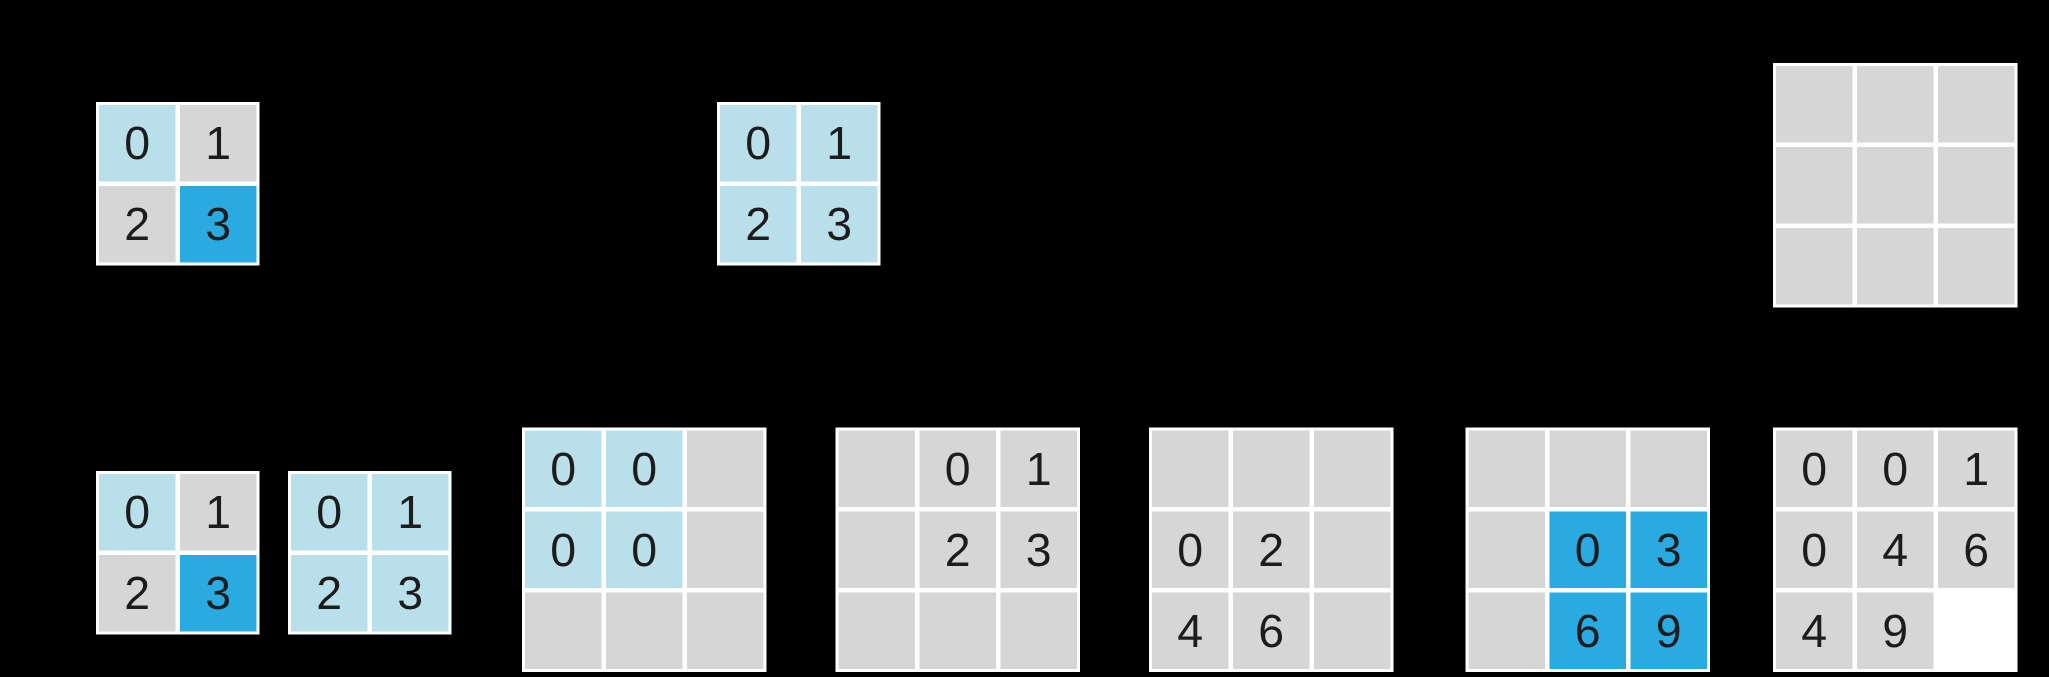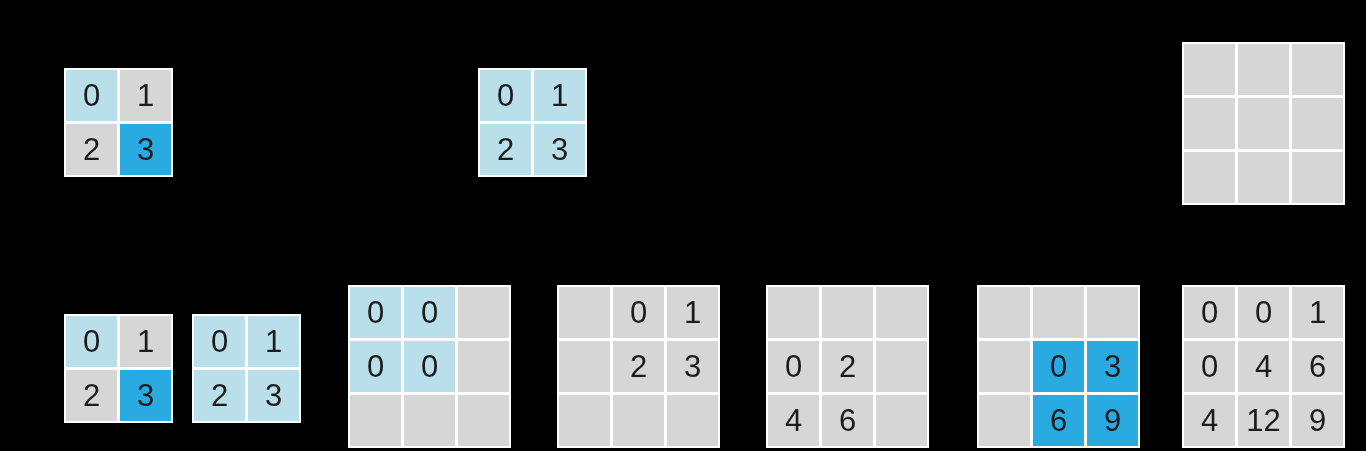--- a/index.html
+++ b/index.html
@@ -131,17 +131,16 @@
     </div>
 
   <div class="grid" style="left: 1182px; top: 285px; background: var(--cell_border); grid-template-columns: repeat(3, 51px);">
       <div class="cell" style="background: var(--gray); color: var(--digit);">0</div>
       <div class="cell" style="background: var(--gray); color: var(--digit);">0</div>
       <div class="cell" style="background: var(--gray); color: var(--digit);">1</div>
       <div class="cell" style="background: var(--gray); color: var(--digit);">0</div>
       <div class="cell" style="background: var(--gray); color: var(--digit);">4</div>
       <div class="cell" style="background: var(--gray); color: var(--digit);">6</div>
       <div class="cell" style="background: var(--gray); color: var(--digit);">4</div>
-      <div class="cell" style="background: var(--gray); color: var(--digit);">12</div>
       <div class="cell" style="background: var(--gray); color: var(--digit);">9</div>
     </div>
 
 </div>
 
 </body></html>

